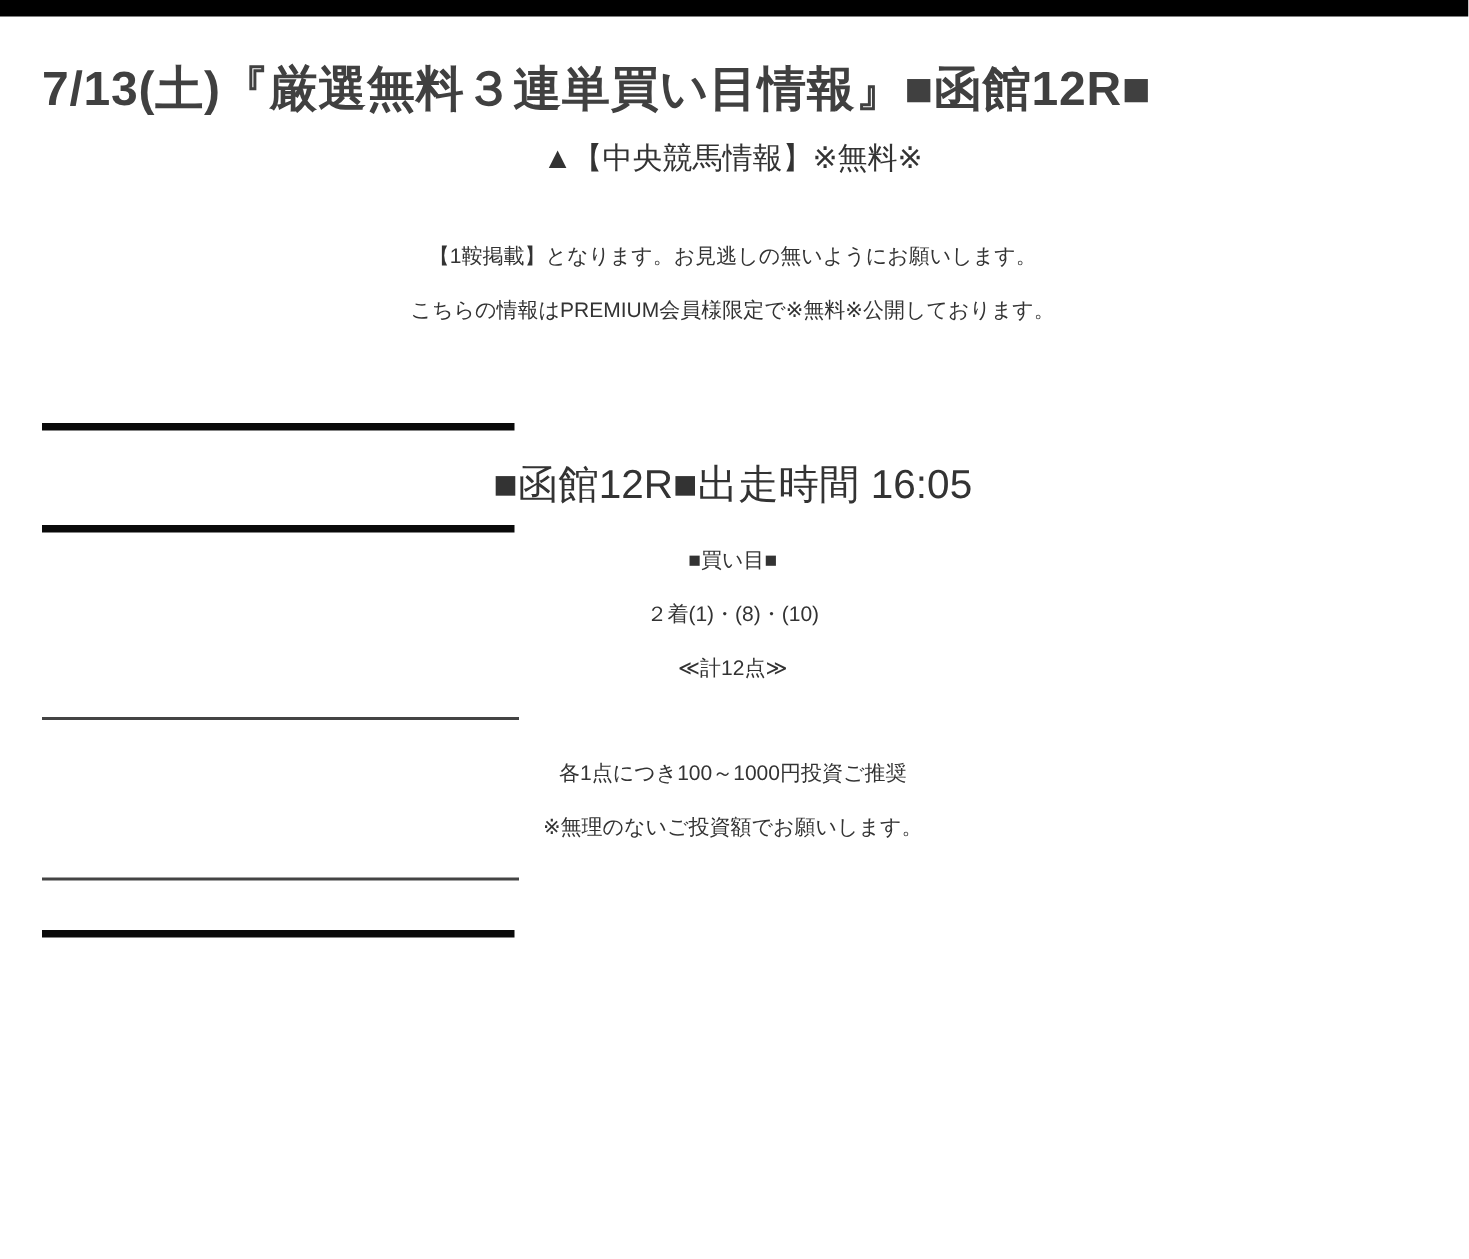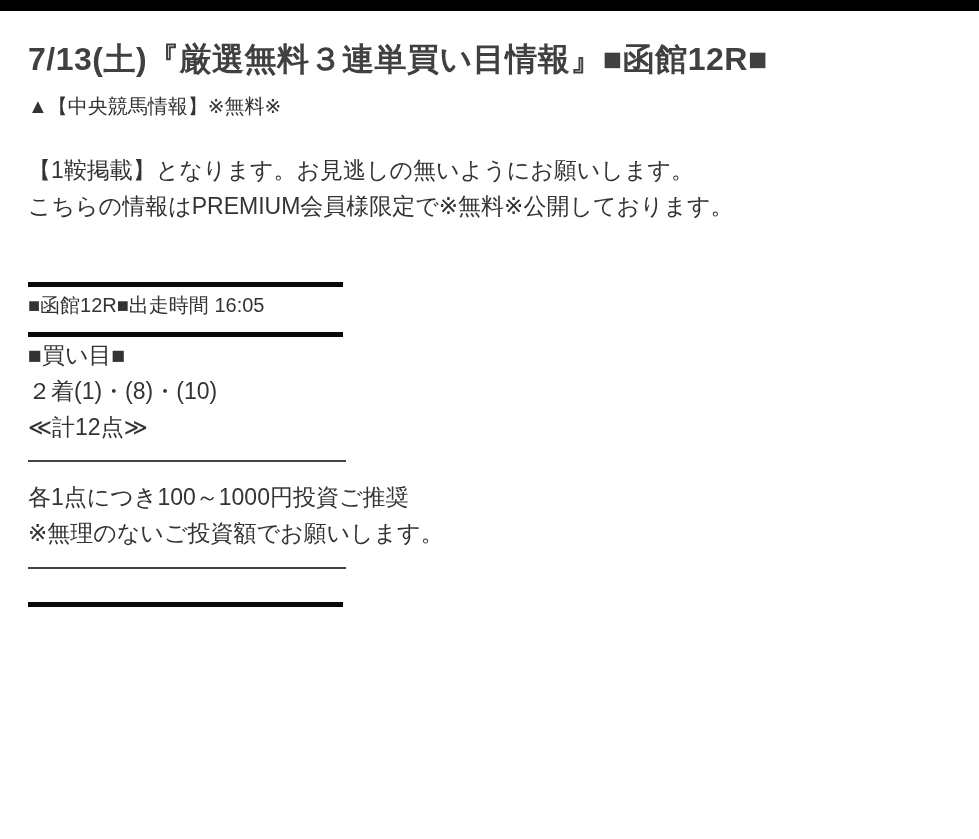--- a/index.html
+++ b/index.html
@@ -23,52 +23,53 @@
   h1.page-title {
     margin: 29px 0 0 0;
     font-size: 32px;
     line-height: 38px;
     font-weight: bold;
     color: #404040;
     letter-spacing: 0.5px;
   }
   p {
     margin: 0;
+    text-align: center;
   }
   .subtitle {
     margin-top: 14px;
     font-size: 20px;
     line-height: 28px;
     color: #333333;
   }
   .intro {
     margin-top: 32px;
     font-size: 20px;
     line-height: 36px;
   }
   .body-line {
-    font-size: 23px;
+    font-size: 14px;
     line-height: 36px;
     color: #333333;
   }
   .sep {
     background: #111111;
   }
   .sep.heavy {
     width: 315px;
     height: 5px;
     background: #0a0a0a;
   }
   .sep.thin {
     width: 318px;
     height: 2px;
     background: #444444;
   }
   .sep-1 { margin-top: 58px; }
-  .race-heading { font-size: 20px; }
+  .race-heading { margin-top: 18px; font-size: 27px; }
   .sep-2 { margin-top: 9px; }
   .bets-heading { }
   .sep-3 { margin-top: 15px; }
   .advice-first { margin-top: 17px; }
   .sep-4 { margin-top: 16px; }
   .sep-5 { margin-top: 33px; }
 </style>
 </head>
 <body>
 

